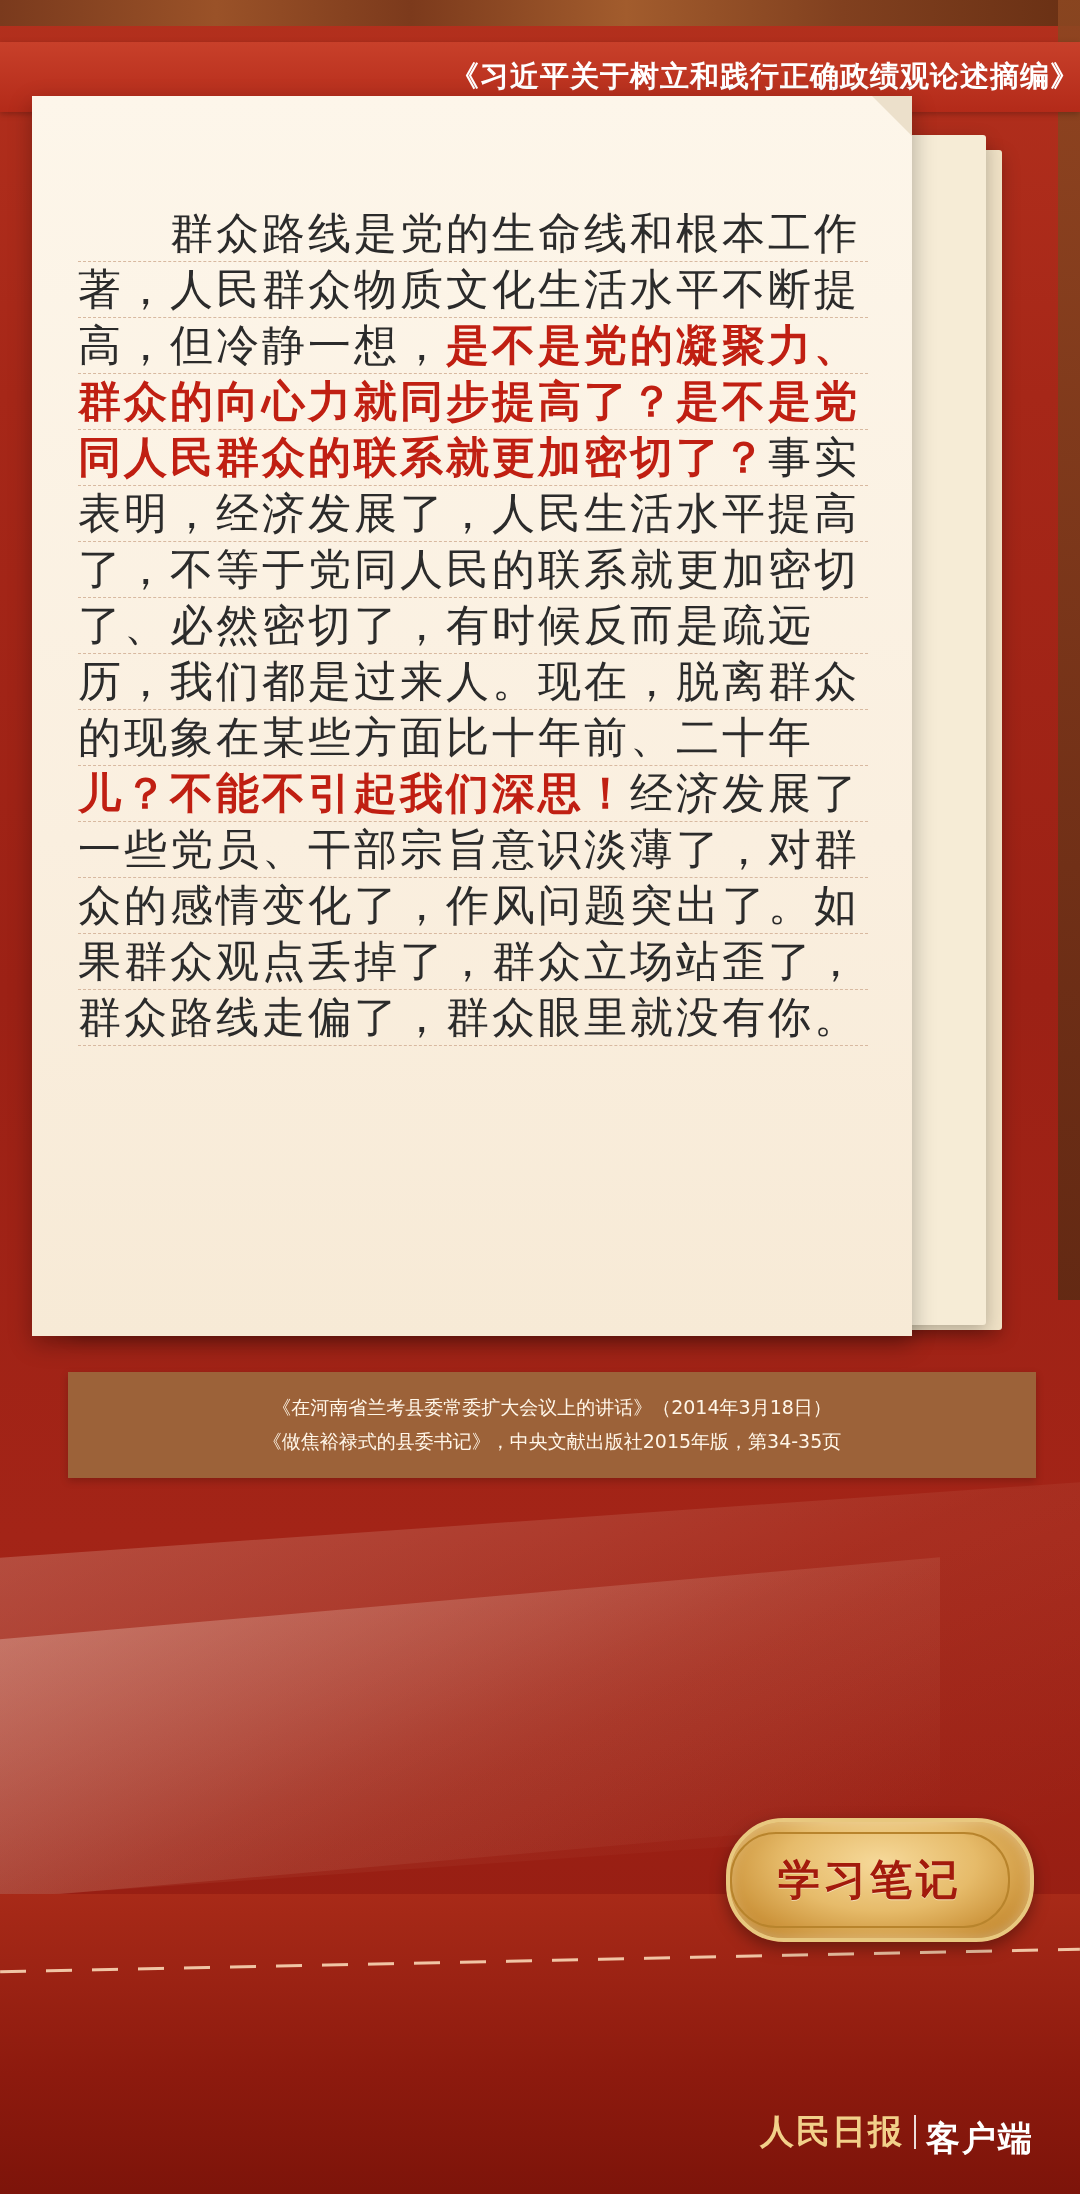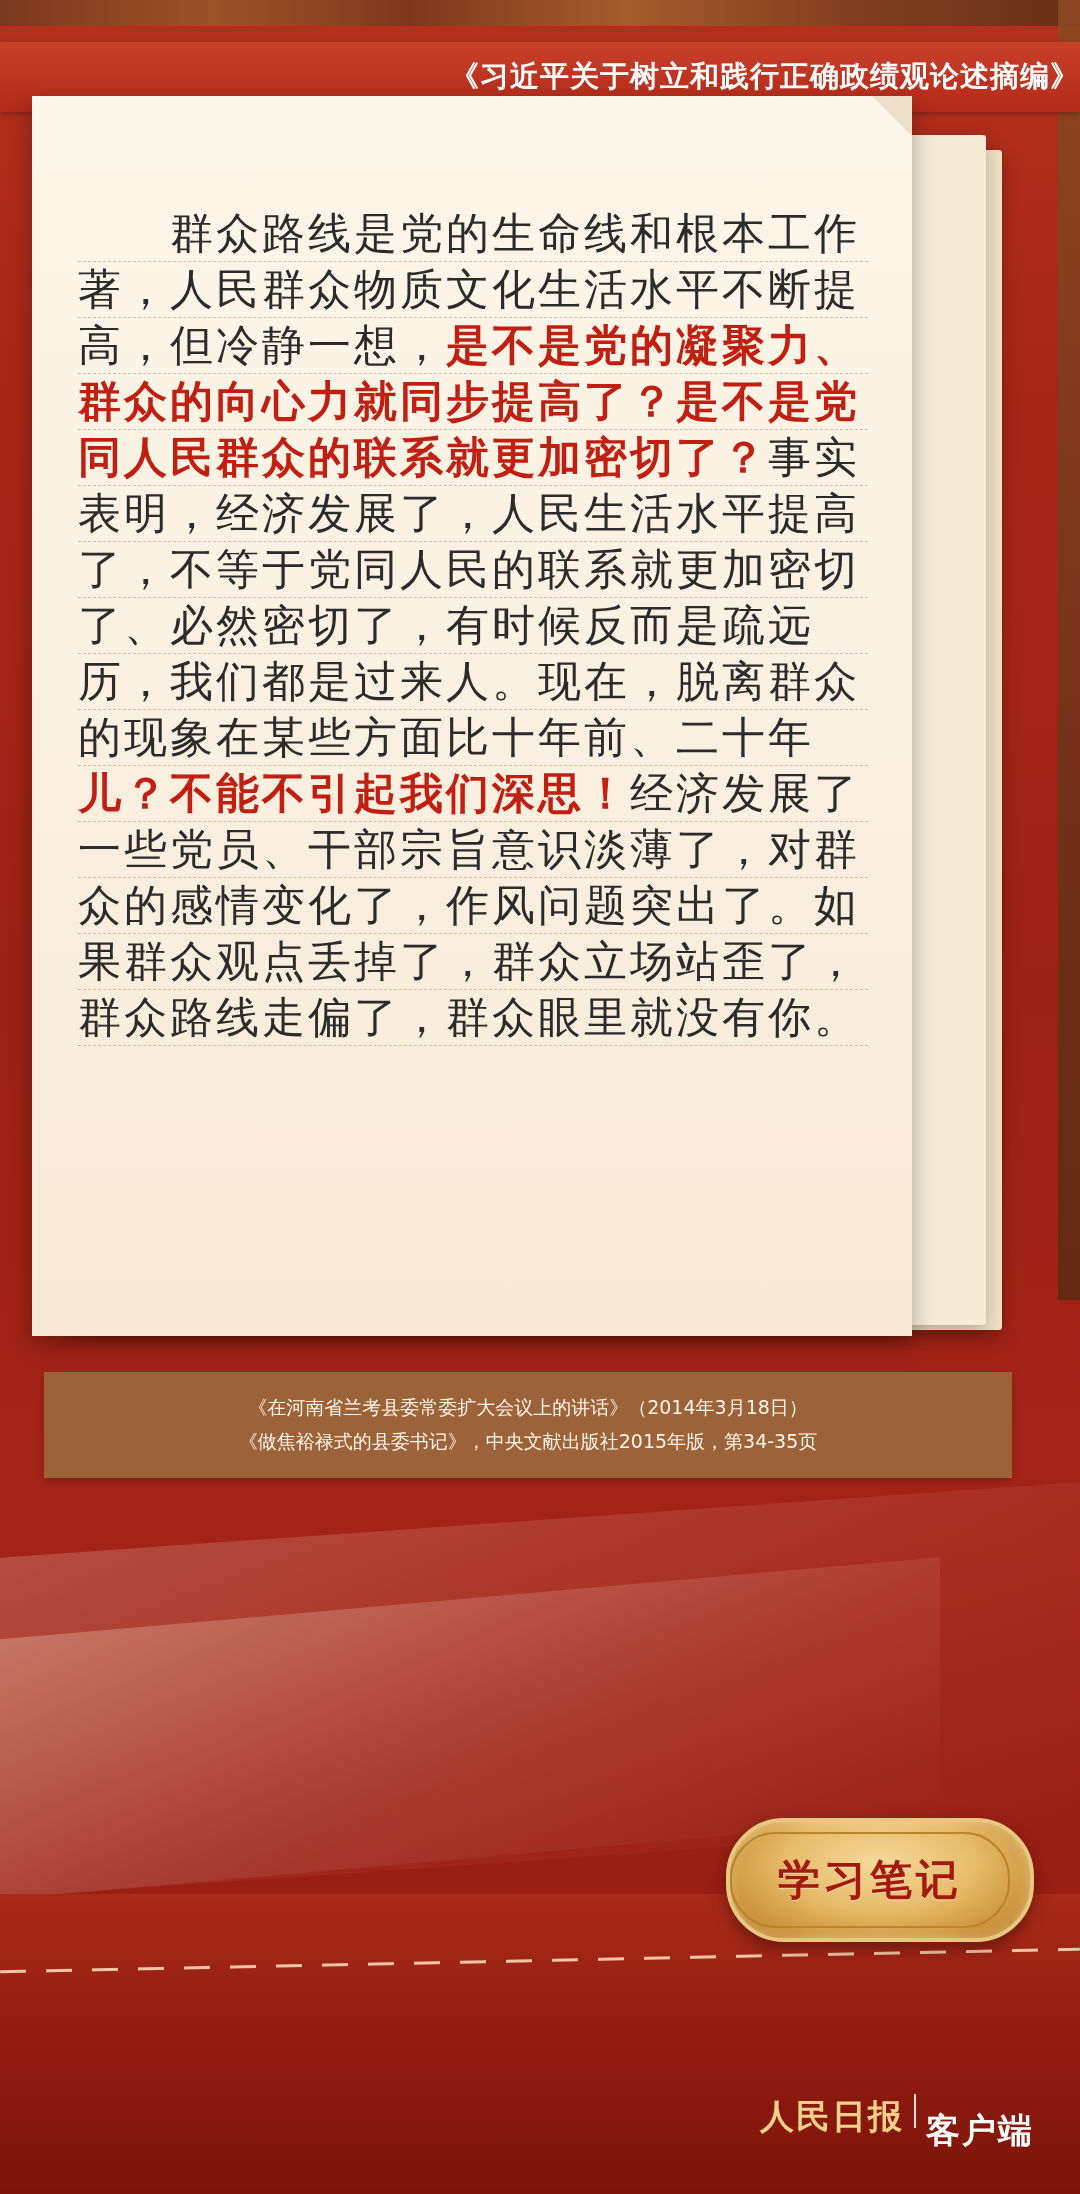--- a/index.html
+++ b/index.html
@@ -108,21 +108,21 @@
   }
   .line.hl,
   .line .hl {
     color: #c01f12;
     font-weight: bold;
   }
 
   
   .source {
     position: absolute;
-    left: 44px; top: 1372px;
+    left: 68px; top: 1372px;
     width: 968px;
     box-sizing: border-box;
     padding: 18px 24px 20px 24px;
     background: #9c6239;
     color: #fff6e8;
     font-size: 19px;
     line-height: 34px;
     text-align: center;
     font-family: "DejaVu Sans", "Liberation Sans", sans-serif;
     box-shadow: 0 3px 8px rgba(0,0,0,.2);
@@ -180,22 +180,23 @@
     font-size: 42px;
     font-weight: bold;
     letter-spacing: 4px;
     font-family: "DejaVu Sans", "Liberation Sans", sans-serif;
     text-shadow: 0 1px 0 rgba(255,255,255,.45);
   }
 
   
   .footer-logo {
     position: absolute;
-    right: 46px; bottom: 40px;
-    display: flex;
+    right: 46px; bottom: 32px;
+    display: flex;
+    align-items: center;
     gap: 10px;
   }
   .logo-rmrb {
     color: #f2d08a;
     font-size: 34px;
     font-weight: bold;
     letter-spacing: 2px;
     font-family: "DejaVu Serif", "Liberation Serif", serif;
   }
   .logo-sep {

